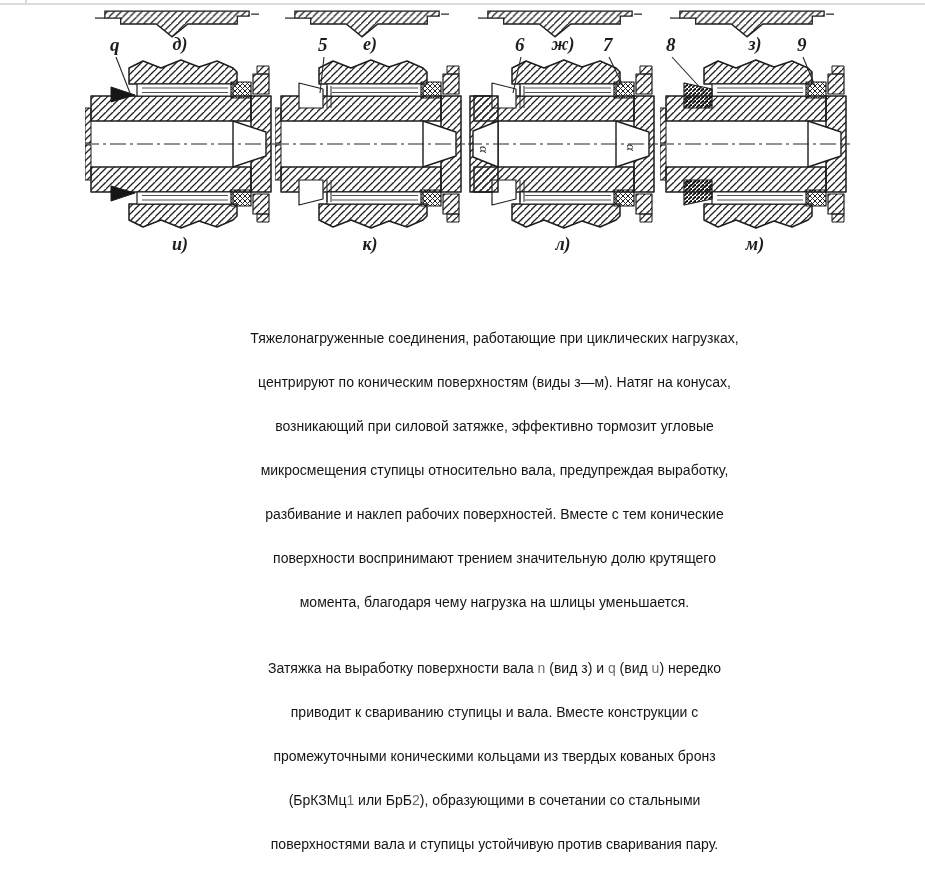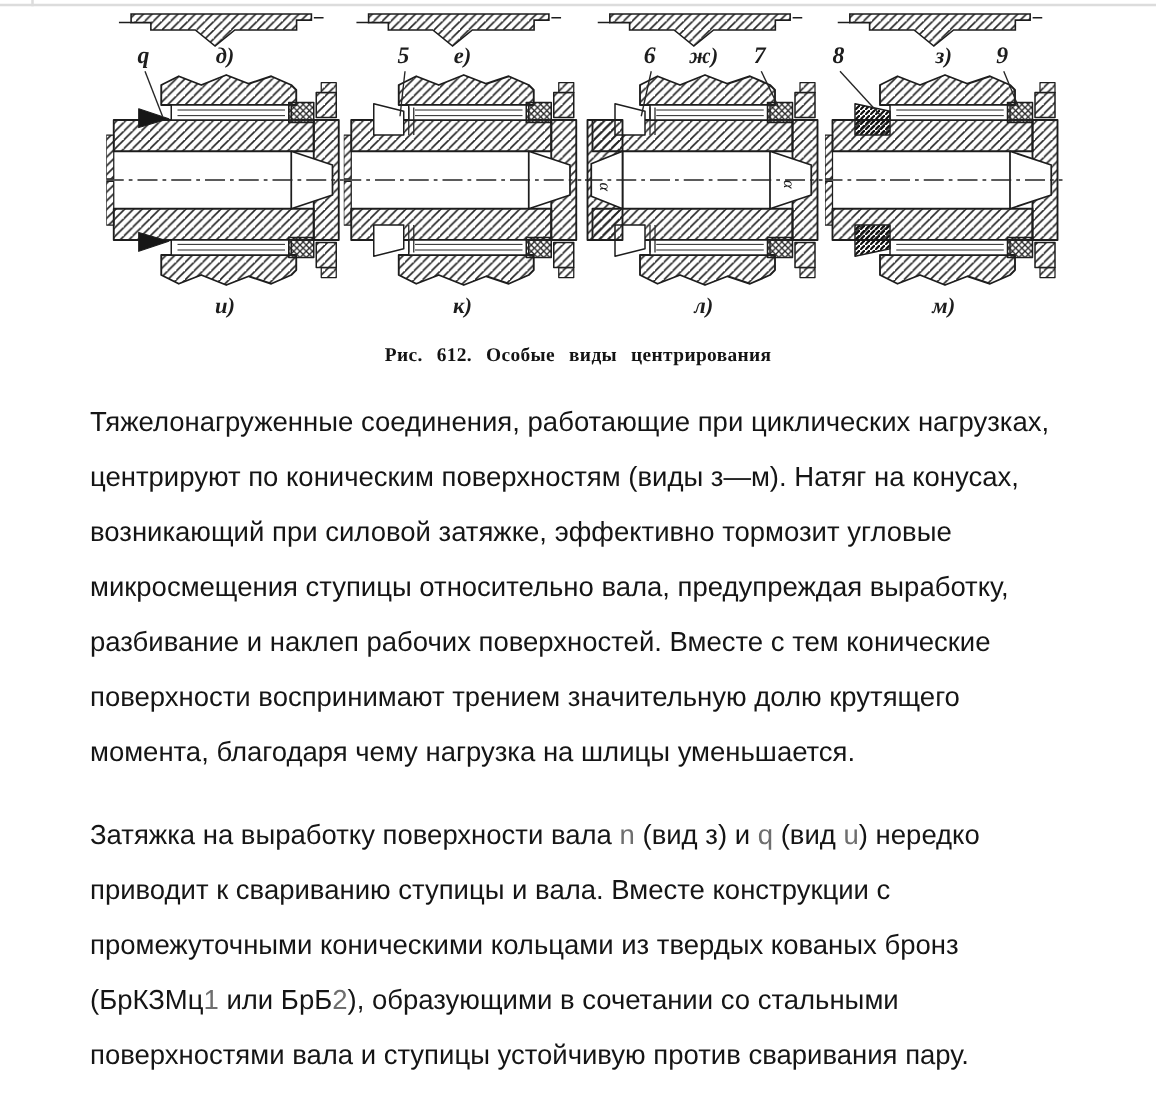--- a/index.html
+++ b/index.html
@@ -32,22 +32,23 @@
   }
   .caption{
     position:absolute;left:0;top:268px;width:100%;text-align:center;
     font-family:"Liberation Serif", serif;font-weight:700;font-size:15.5px;
     letter-spacing:.3px;word-spacing:7px;color:#141414;
   }
 
   
   .textblock{position:absolute;left:72px;top:316px;width:845px;color:#151515;}
   .para{
-    font-size:22px;line-height:44px;white-space:pre-line;margin:0;
+    font-size:14px;line-height:44px;white-space:pre-line;margin:0;
     letter-spacing:0;
+    text-align:center;
   }
   .para + .para{margin-top:22px;}
   .para .muted{color:#6e6e6e;}
 </style>
 </head>
 <body>
 
 <svg width="0" height="0" style="position:absolute" aria-hidden="true">
   <defs>
     <pattern id="pat-hatch" width="7" height="7" patternUnits="userSpaceOnUse">
@@ -224,21 +225,20 @@
         <polygon points="148,65 181,76 181,100 148,111" fill="#ffffff" stroke="#1d1d1d" stroke-width="1.4" stroke-linejoin="round"></polygon>
         <line x1="-2" y1="88" x2="192" y2="88" stroke="#262626" stroke-width="1.2" stroke-dasharray="16 4 3 4"></line>
         <line x1="12" y1="1" x2="45" y2="37" stroke="#262626" stroke-width="1.1"></line>
         <line x1="143" y1="1" x2="155" y2="30" stroke="#262626" stroke-width="1.1"></line>
       </svg>
     <div class="vlabel">м)</div>
   <span class="callout" style="left: 6px;">8</span>
       <span class="callout" style="left: 137px;">9</span>
     </div>
 
-  <div class="caption">Рис. 612. Особые виды центрирования</div>
 </div>
 
 <div class="textblock">
   <p class="para"><span>Тяжелонагруженные соединения, работающие при циклических нагрузках,
 центрируют по коническим поверхностям (виды з—м). Натяг на конусах,
 возникающий при силовой затяжке, эффективно тормозит угловые
 микросмещения ступицы относительно вала, предупреждая выработку,
 разбивание и наклеп рабочих поверхностей. Вместе с тем конические
 поверхности воспринимают трением значительную долю крутящего
 момента, благодаря чему нагрузка на шлицы уменьшается.</span></p>

